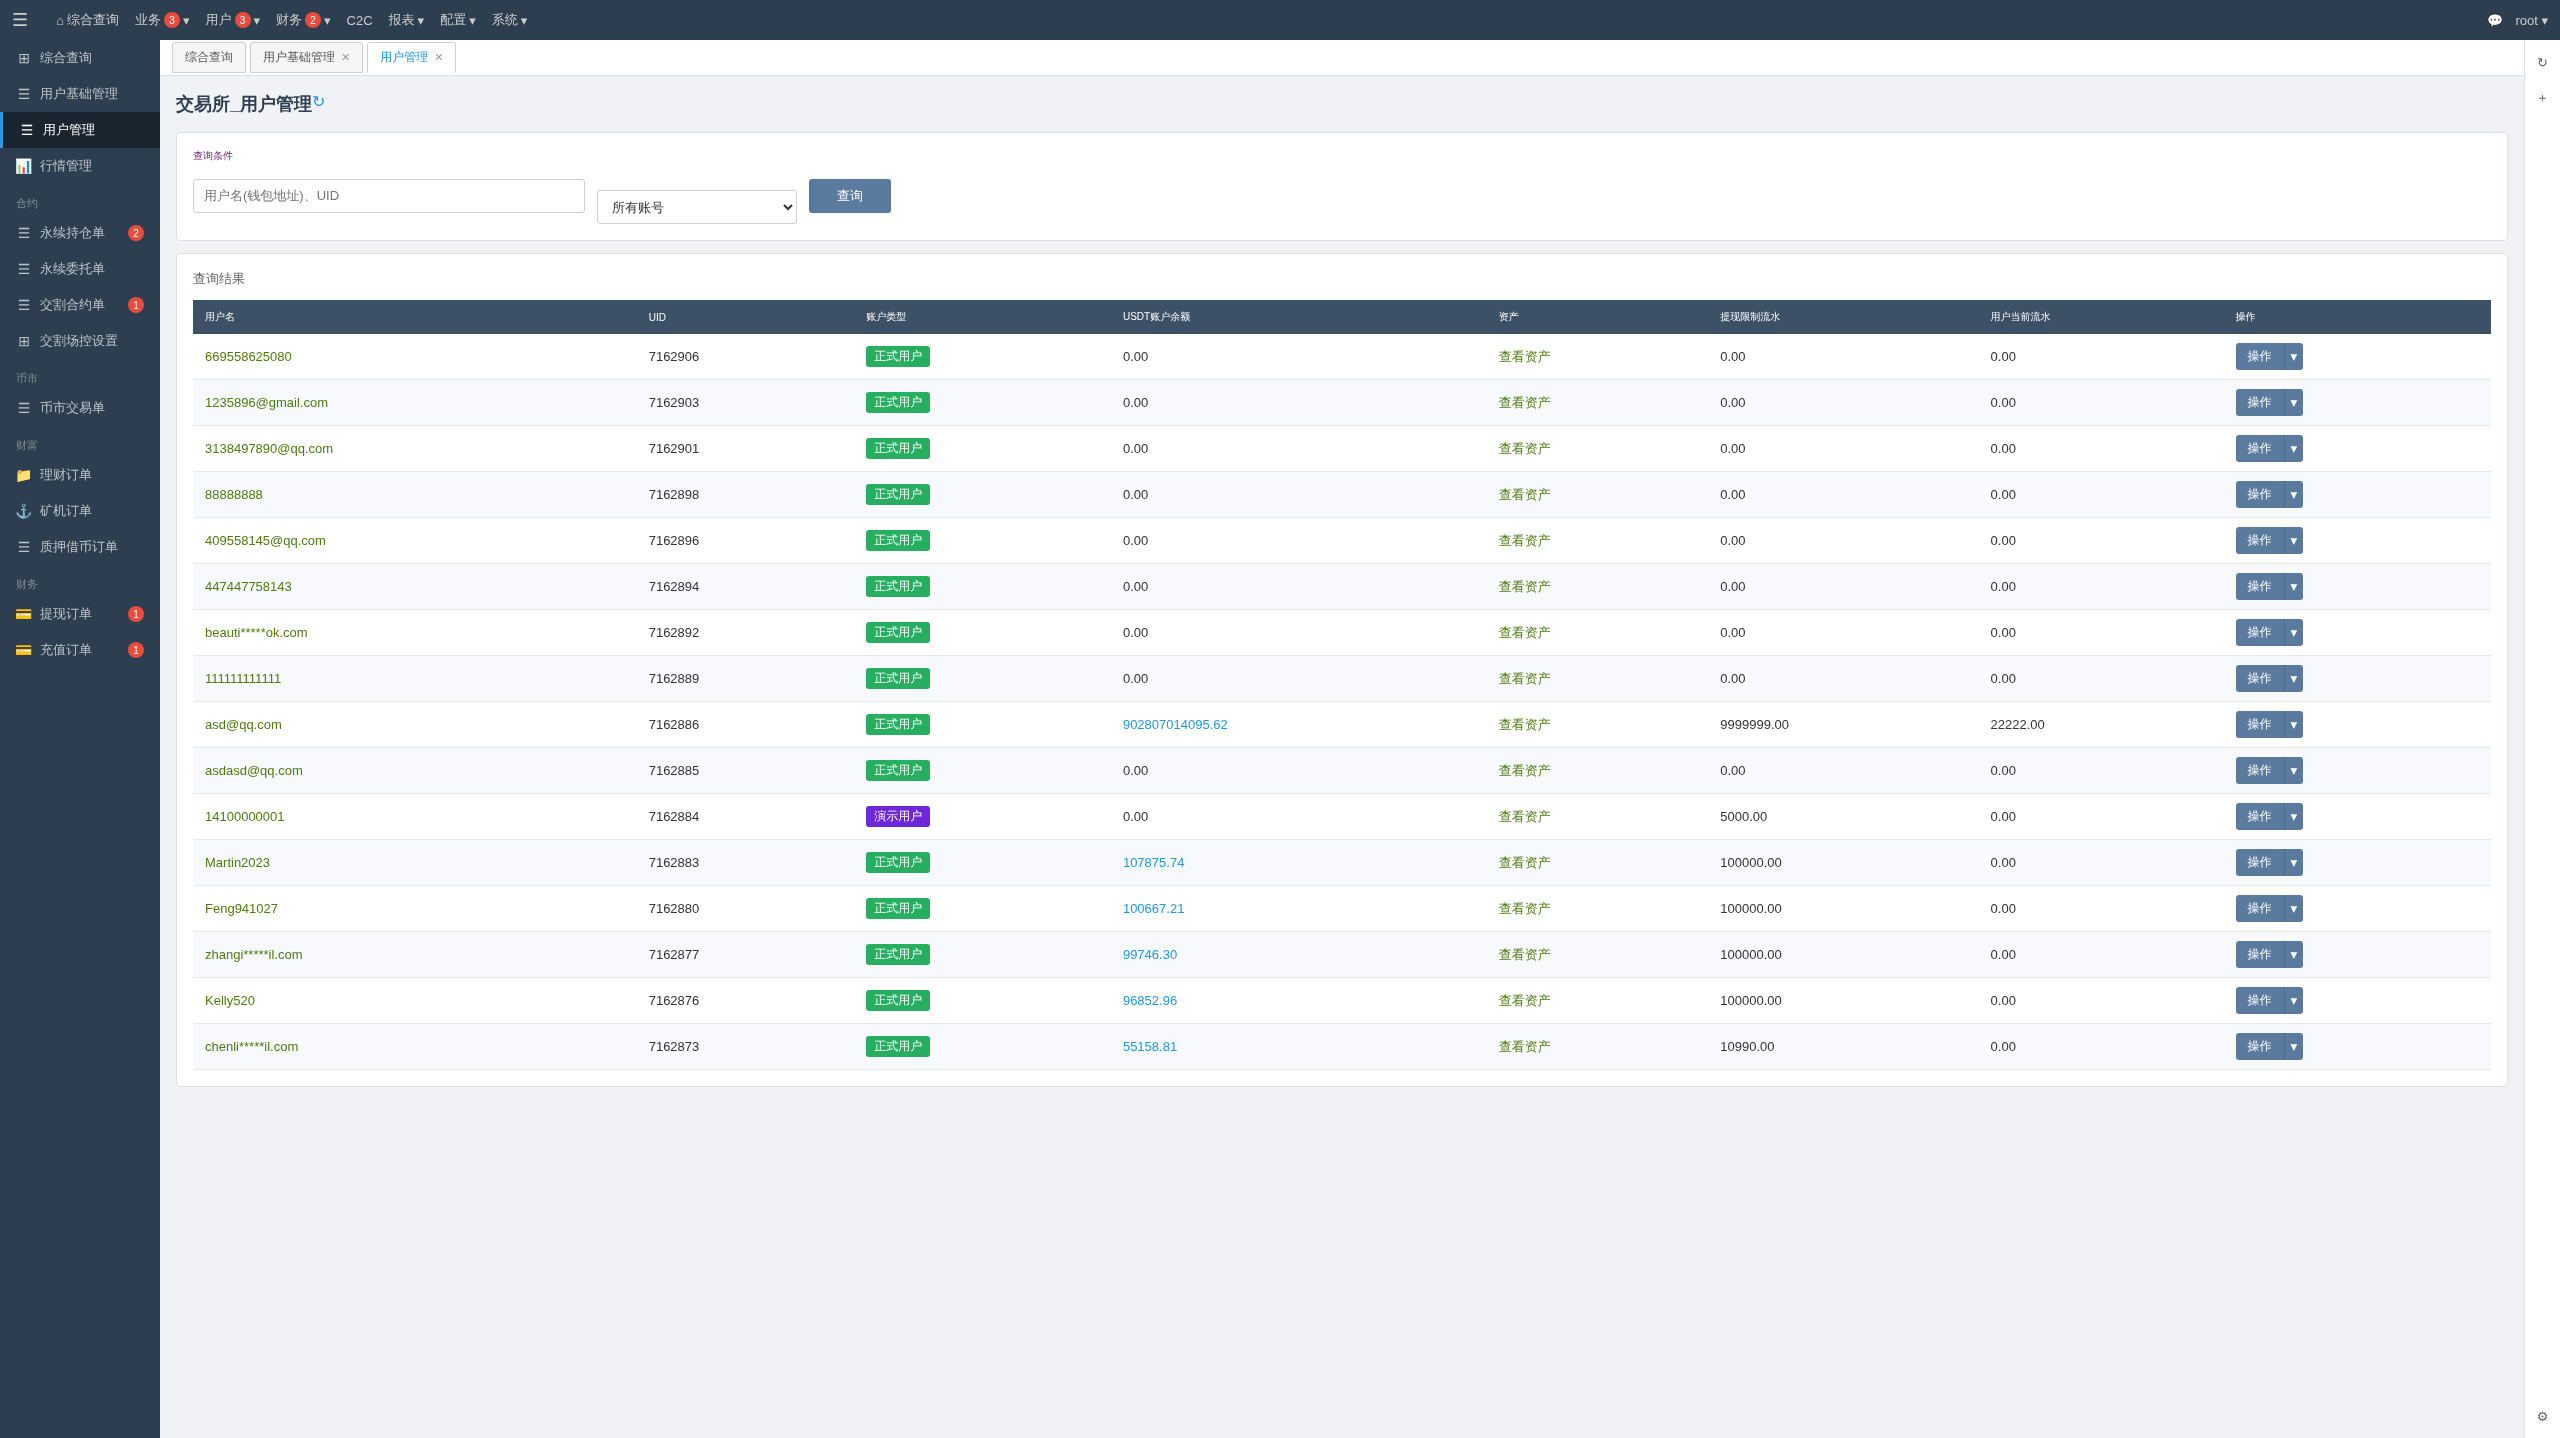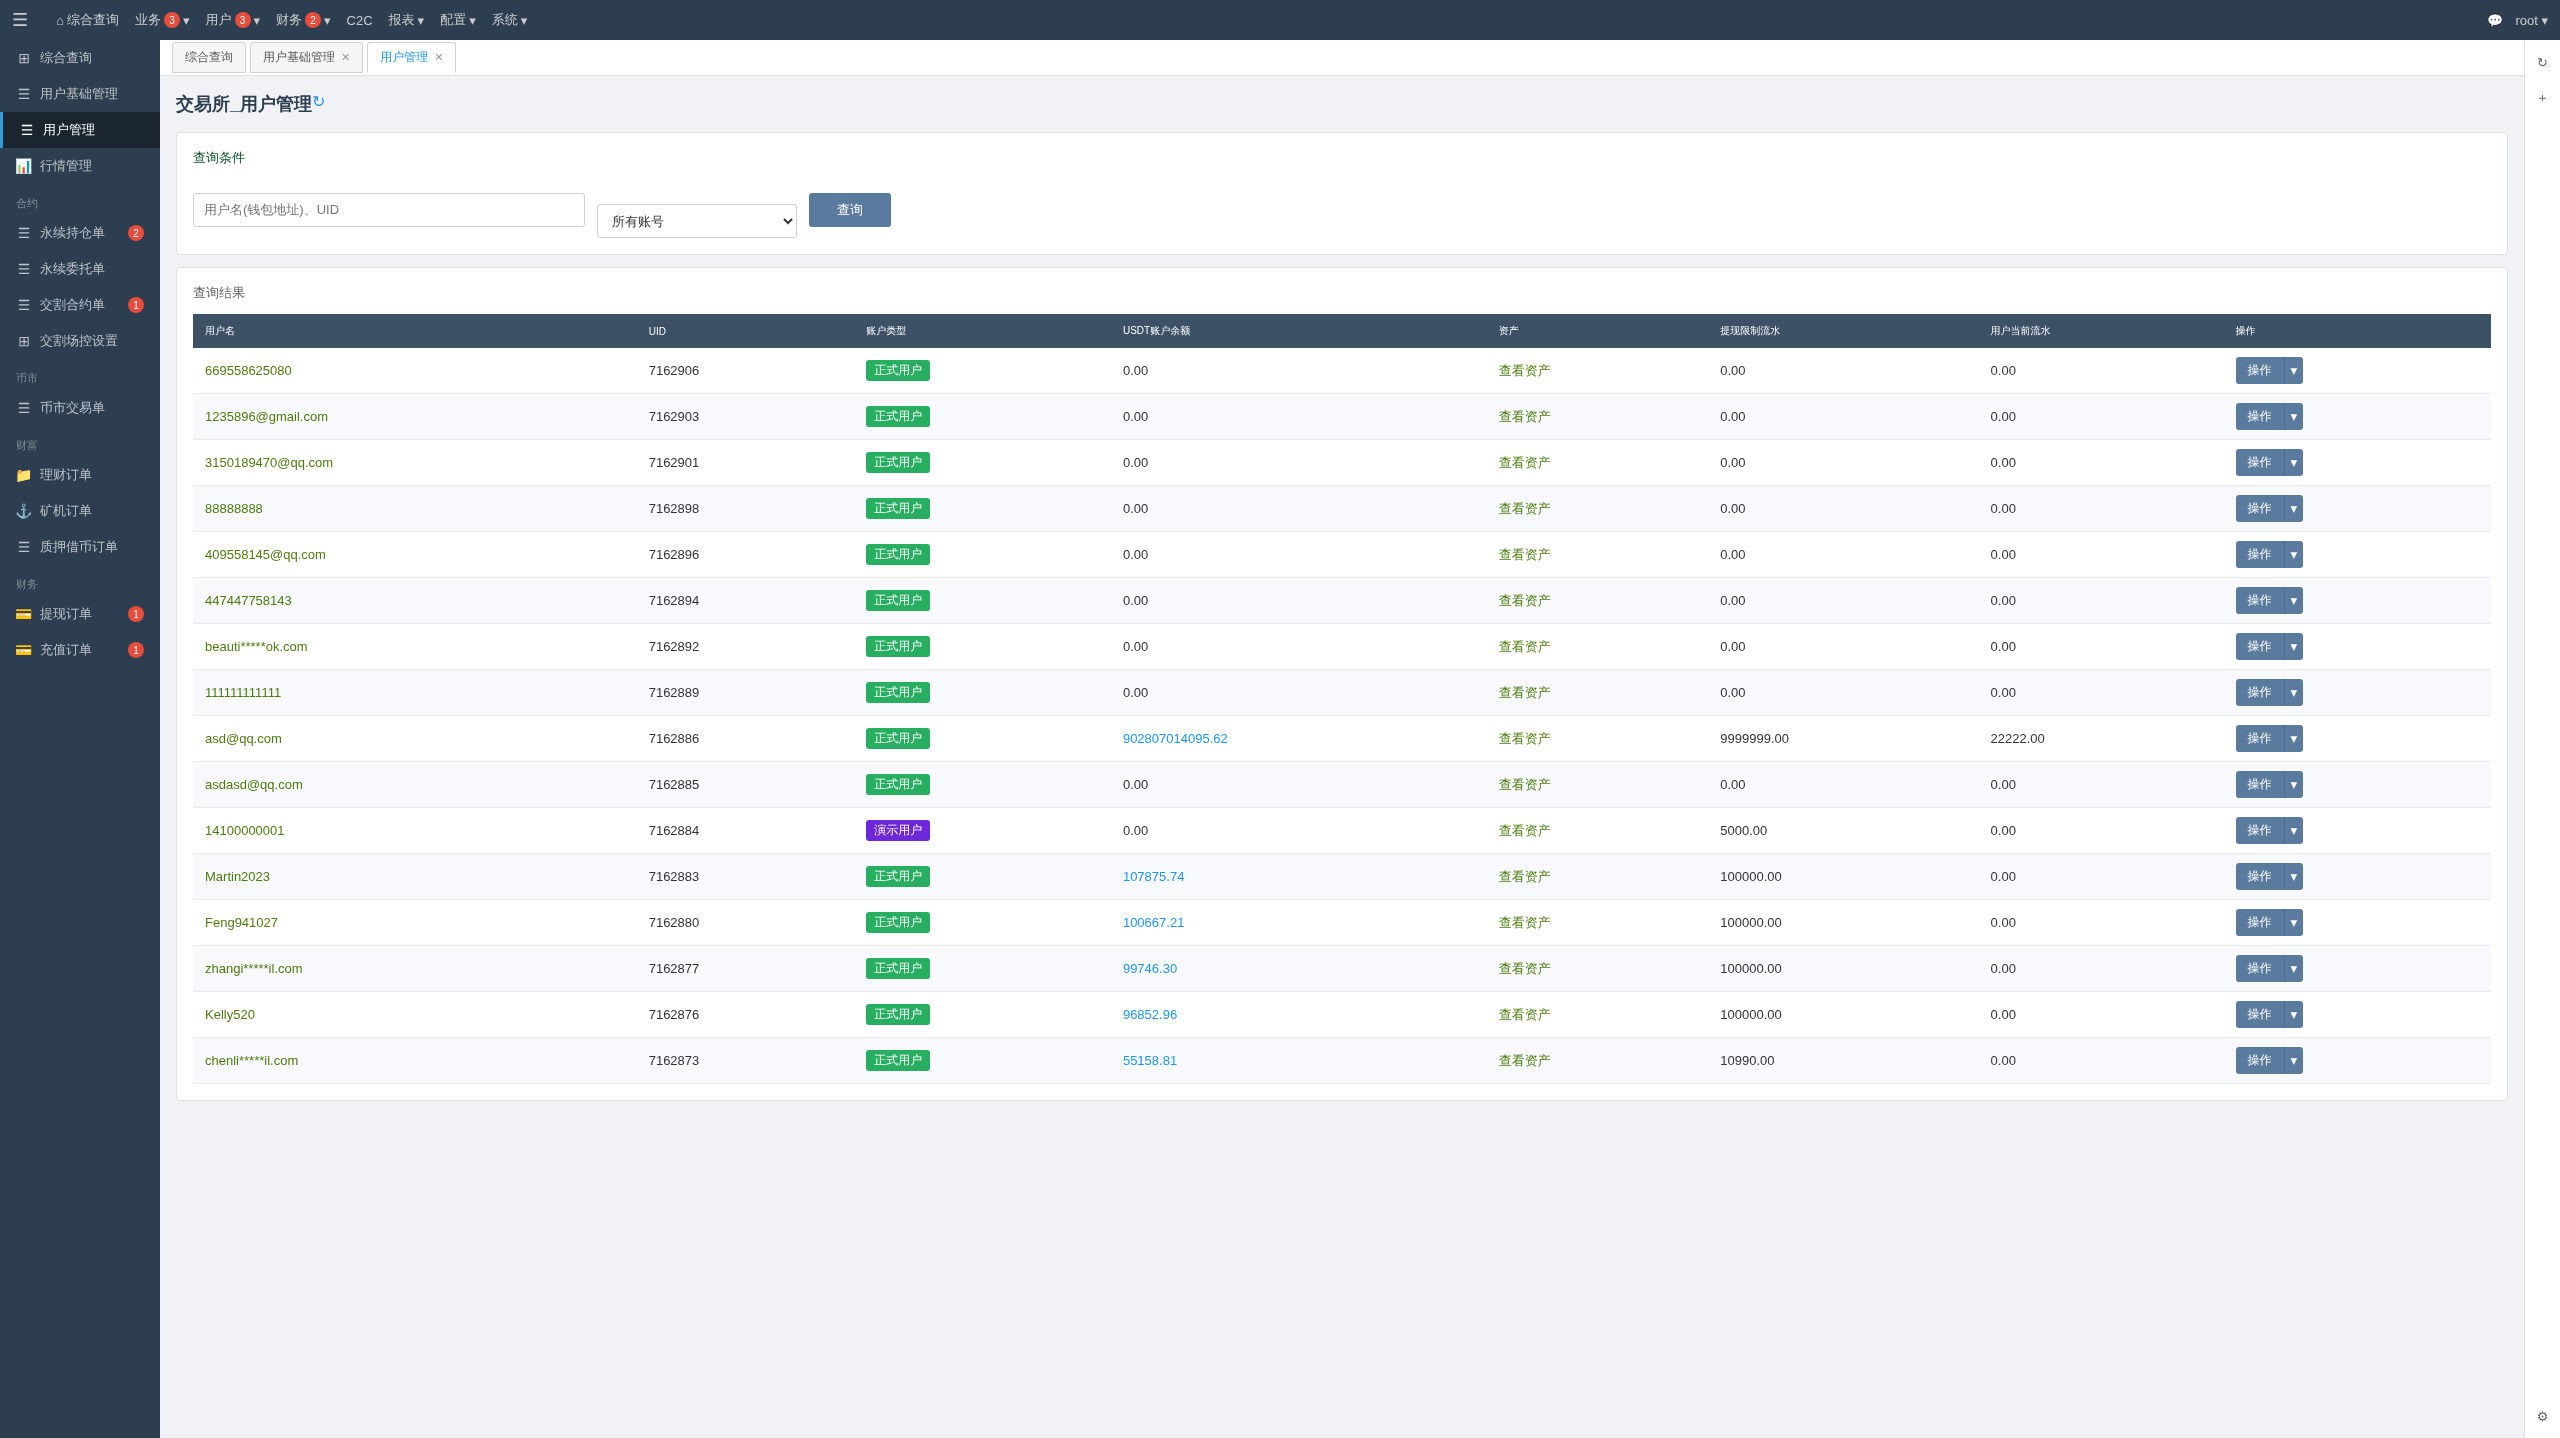--- a/index.html
+++ b/index.html
@@ -33,21 +33,21 @@
     .tab { display: flex; align-items: center; gap: 4px; padding: 6px 12px; border: 1px solid #d0d0d0; border-radius: 3px 3px 0 0; cursor: pointer; font-size: 12px; color: #555; background: #f5f5f5; white-space: nowrap; }
     .tab.active { background: #fff; color: #2196f3; border-bottom-color: #fff; }
     .tab .close-btn { font-size: 11px; color: #999; margin-left: 2px; }
 
     
     .page-content { flex: 1; overflow-y: auto; padding: 16px; }
     .page-title { font-size: 18px; font-weight: bold; color: #2c3e50; margin-bottom: 16px; }
 
     
     .search-section { background: #fff; border: 1px solid #e0e0e0; border-radius: 4px; padding: 16px; margin-bottom: 12px; }
-    .search-section-title { font-size: 13px; color: #14532d; margin-bottom: 14px; }
+    .search-section-title { font-size: 10px; color: #701a75; margin-bottom: 4px; }
     .search-row { display: flex; align-items: center; gap: 12px; }
     .search-input { height: 34px; border: 1px solid #d0d0d0; border-radius: 3px; padding: 0 10px; font-size: 13px; width: 392px; outline: none; color: #333; }
     .search-select { height: 34px; border: 1px solid #d0d0d0; border-radius: 3px; padding: 0 10px; font-size: 13px; width: 200px; outline: none; color: #333; background: #fff; margin-top: 23px; }
     .search-btn { height: 34px; background: #5a7a9e; color: #fff; border: none; border-radius: 3px; padding: 0 28px; font-size: 13px; cursor: pointer; }
 
     
     .results-section { background: #fff; border: 1px solid #e0e0e0; border-radius: 4px; padding: 16px; }
     .results-title { font-size: 13px; color: #666; margin-bottom: 12px; }
 
     
@@ -275,21 +275,21 @@
       <td>0.00</td>
       <td>0.00</td>
       <td>
         <div class="action-group">
           <button class="action-btn">操作</button>
           <button class="action-dropdown">▾</button>
         </div>
       </td>
     </tr>
               <tr>
-      <td><a class="link-text">3150189470@qq.com</a></td>
+      <td><a class="link-text">3138497890@qq.com</a></td>
       <td>7162901</td>
       <td><span class="user-badge ">正式用户</span></td>
       <td style="color:#333">0.00</td>
       <td><a class="link-text">查看资产</a></td>
       <td>0.00</td>
       <td>0.00</td>
       <td>
         <div class="action-group">
           <button class="action-btn">操作</button>
           <button class="action-dropdown">▾</button>

